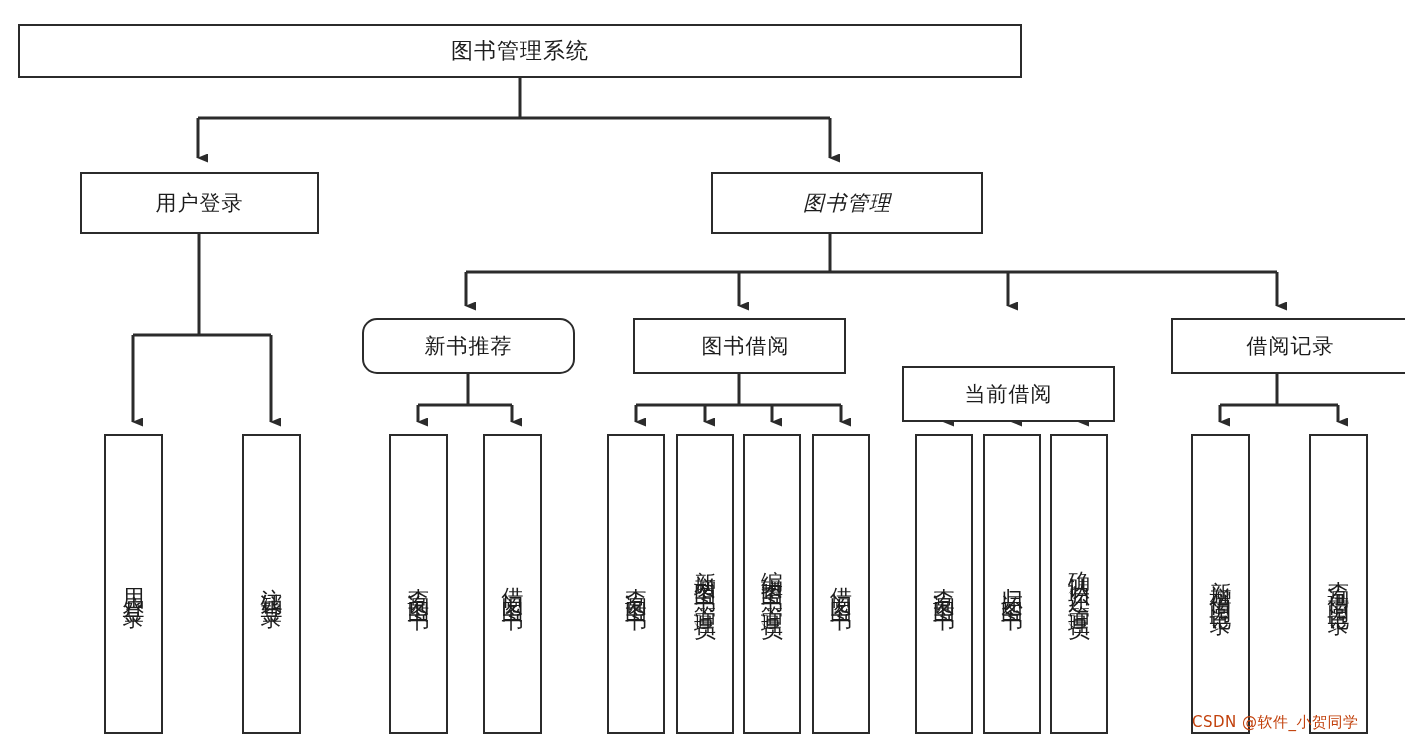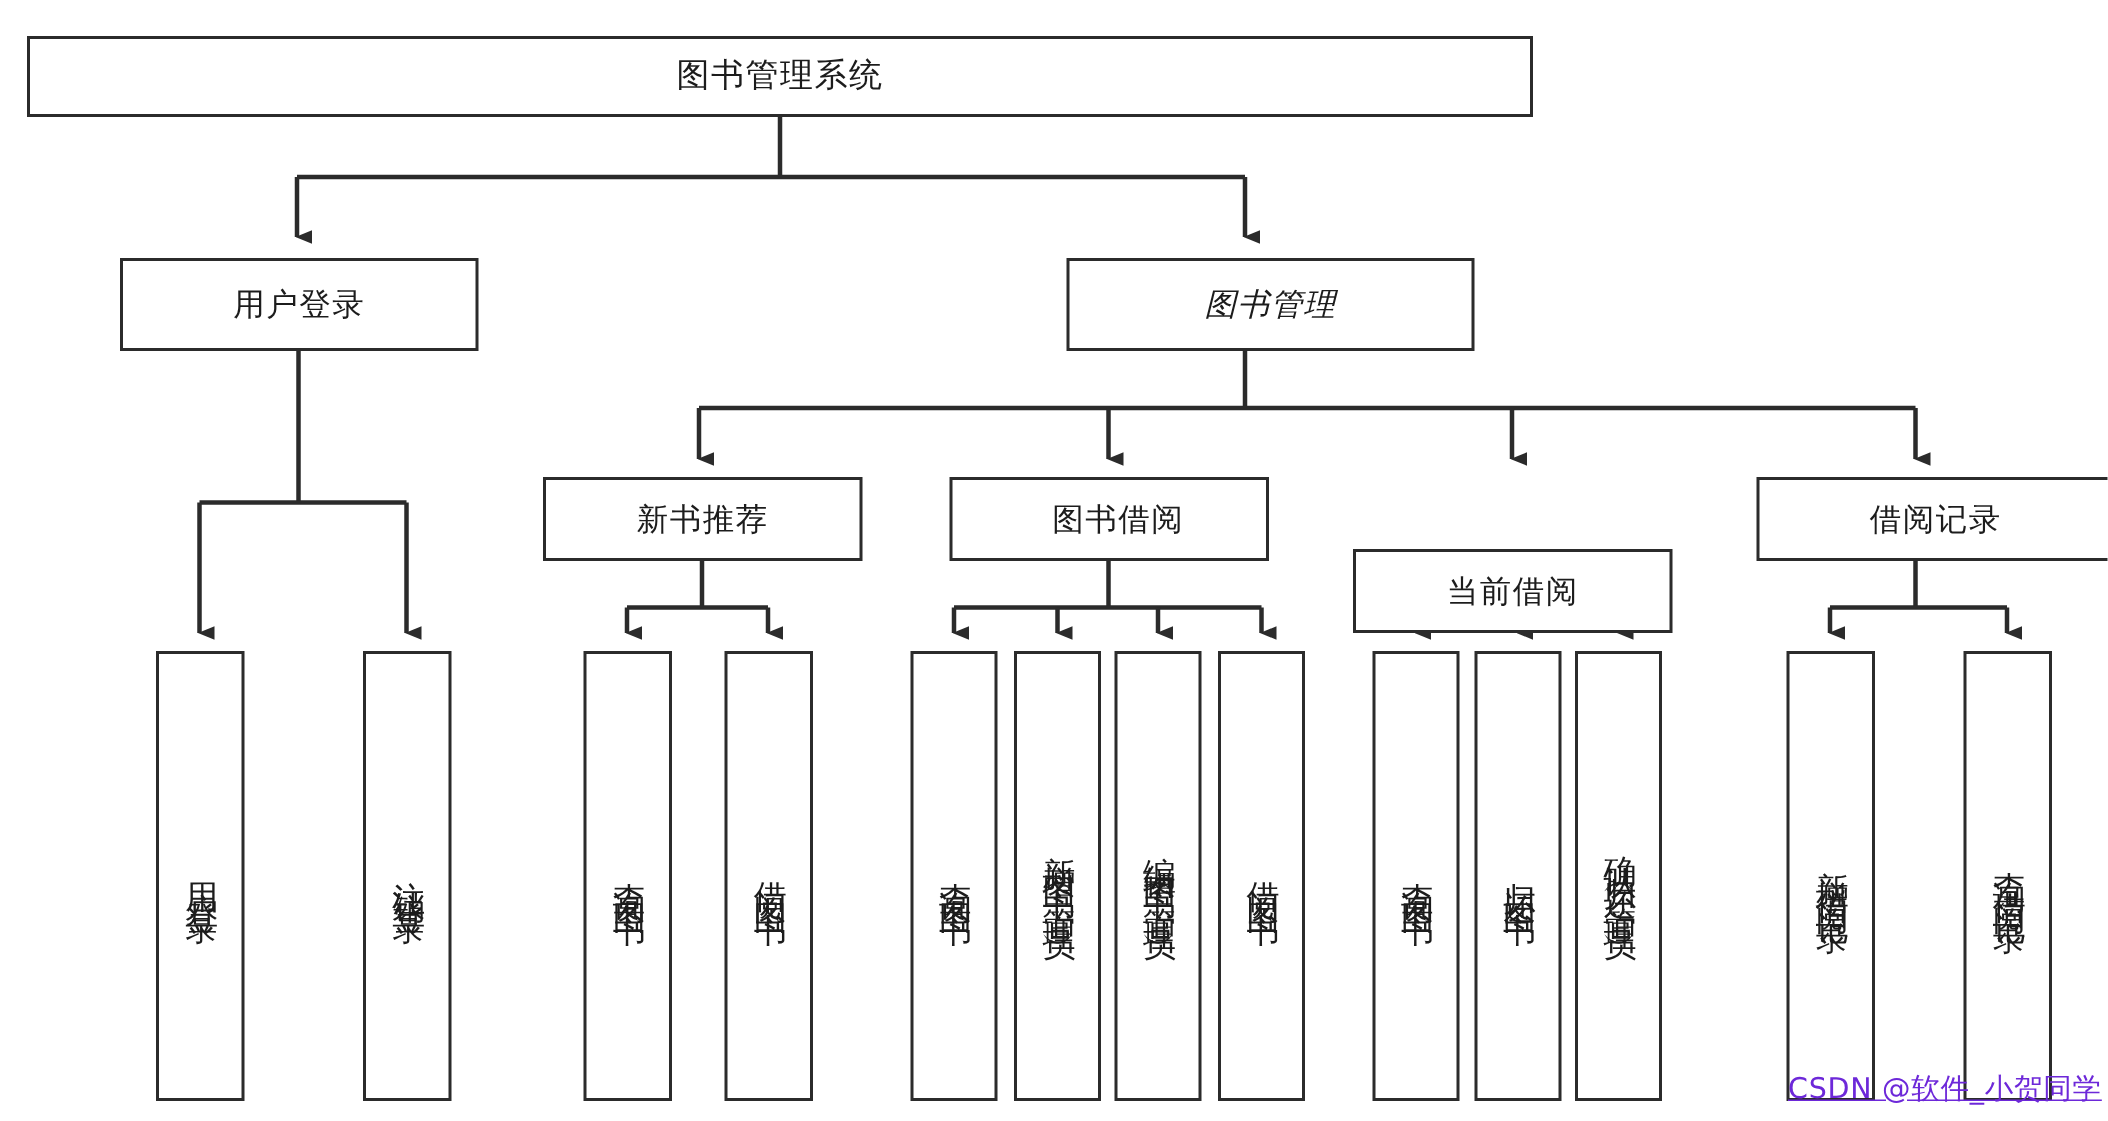--- a/index.html
+++ b/index.html
@@ -32,26 +32,25 @@
   .node.v .lbl{
     writing-mode:vertical-rl;
     text-orientation:upright;
     font-size:22px;
     letter-spacing:7px;
     line-height:1;
     white-space:nowrap;
   }
   .watermark{
     position:absolute;
-    color:#6d28d9;
-    font-size:19px;
+    color:#c2410c;
+    font-size:15px;
     letter-spacing:0.5px;
     white-space:nowrap;
     pointer-events:none;
-    text-decoration:underline;
   }
 </style>
 </head>
 <body>
 
 <div id="canvas">
 
   <svg class="wires" viewBox="0 0 1405 747" xmlns="http://www.w3.org/2000/svg">
     <defs>
       <marker id="arw" markerWidth="10" markerHeight="11" refX="4.5" refY="10" orient="auto" markerUnits="userSpaceOnUse">
@@ -106,21 +105,21 @@
     <span class="lbl">图书管理系统</span>
   </div>
 
   <div class="node h" style="left:80px;top:172px;width:239px;height:62px;">
     <span class="lbl">用户登录</span>
   </div>
   <div class="node h" style="left:711px;top:172px;width:272px;height:62px;font-style:italic;">
     <span class="lbl">图书管理</span>
   </div>
 
-  <div class="node h" style="left:362px;top:318px;width:213px;height:56px;">
+  <div class="node h" style="left:362px;top:318px;width:213px;height:56px;border-radius:15px;">
     <span class="lbl">新书推荐</span>
   </div>
   <div class="node h" style="left:633px;top:318px;width:213px;height:56px;padding-left:12px;">
     <span class="lbl">图书借阅</span>
   </div>
   <div class="node h" style="left:902px;top:318px;width:213px;height:56px;margin-top:48px;">
     <span class="lbl">当前借阅</span>
   </div>
   <div class="node h" style="left:1171px;top:318px;width:239px;height:56px;">
     <span class="lbl">借阅记录</span>

